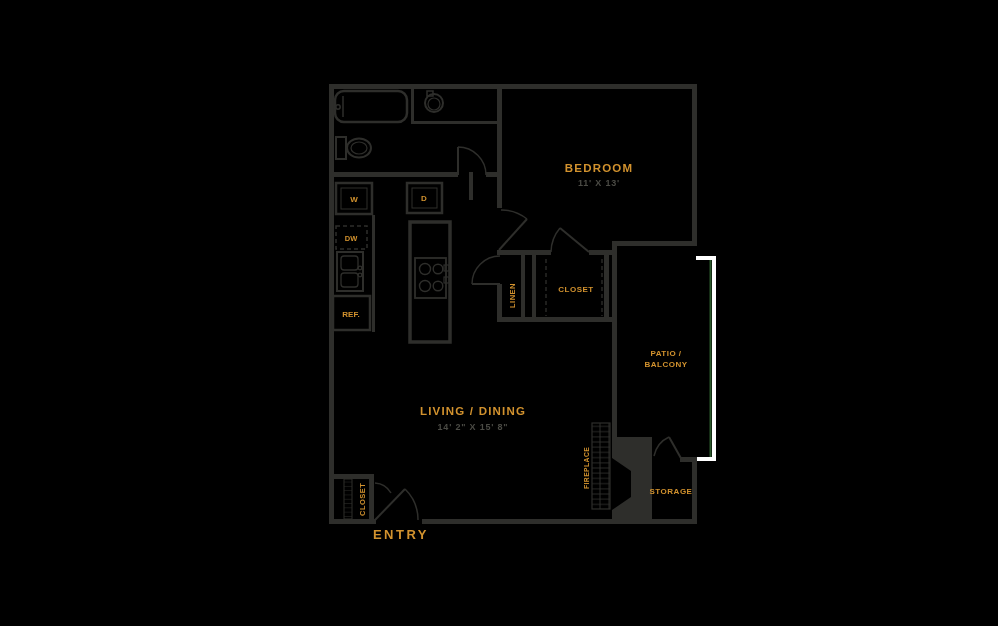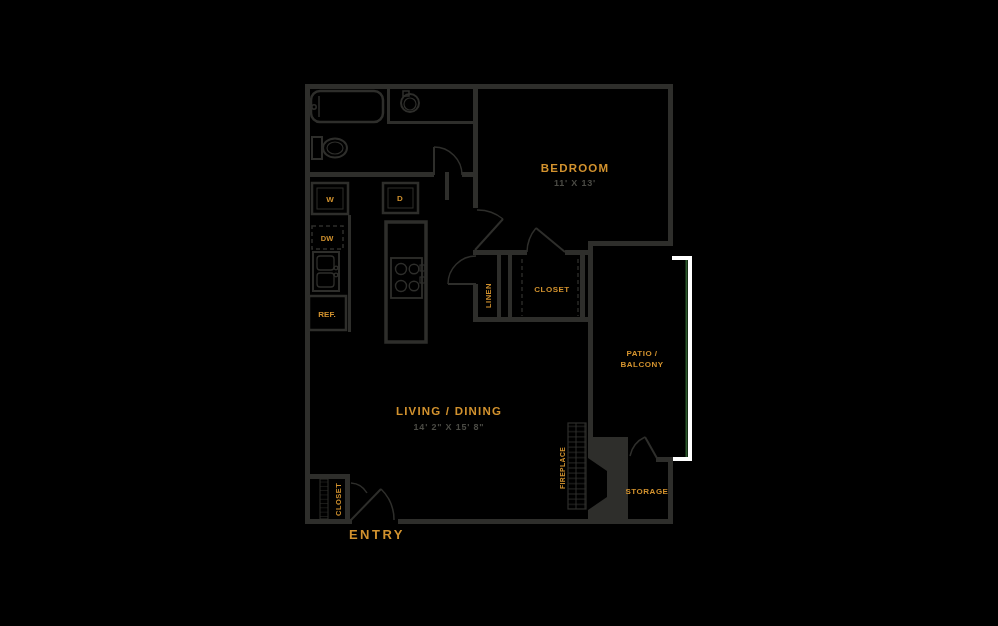--- a/index.html
+++ b/index.html
@@ -1,17 +1,17 @@
 <!DOCTYPE html>
 <html style="--background: #000000; --wall: #2e2e2b; --label: #d2922e; --dims: #4b4b45; --railing: #ffffff; --railing-accent: #2d5a2d;"><head>
 <meta charset="utf-8">
 <style>
   :root { --background:#000; --wall:#2e2e2b; --label:#d2922e; --dims:#4b4b45; --railing:#fff; --railing-accent:#2d5a2d; }
   html,body { margin:0; padding:0; background:var(--background); }
-  .stage { position:relative; width:888px; height:626px; background:var(--background); overflow:hidden; }
+  .stage { position:relative; width:888px; height:626px; background:var(--background); overflow:hidden;padding-left:24px; }
   svg text { font-family:"Liberation Sans","DejaVu Sans",sans-serif; font-weight:bold; }
   .wf  { fill:var(--wall); }
   .ws  { stroke:var(--wall); fill:none; }
   .lbl { fill:var(--label); }
   .dim { fill:var(--dims); }
   .rail { fill:var(--railing); }
   .racc { fill:var(--railing-accent); }
   .dash { stroke-dasharray:4 3; }
 </style>
 </head>

